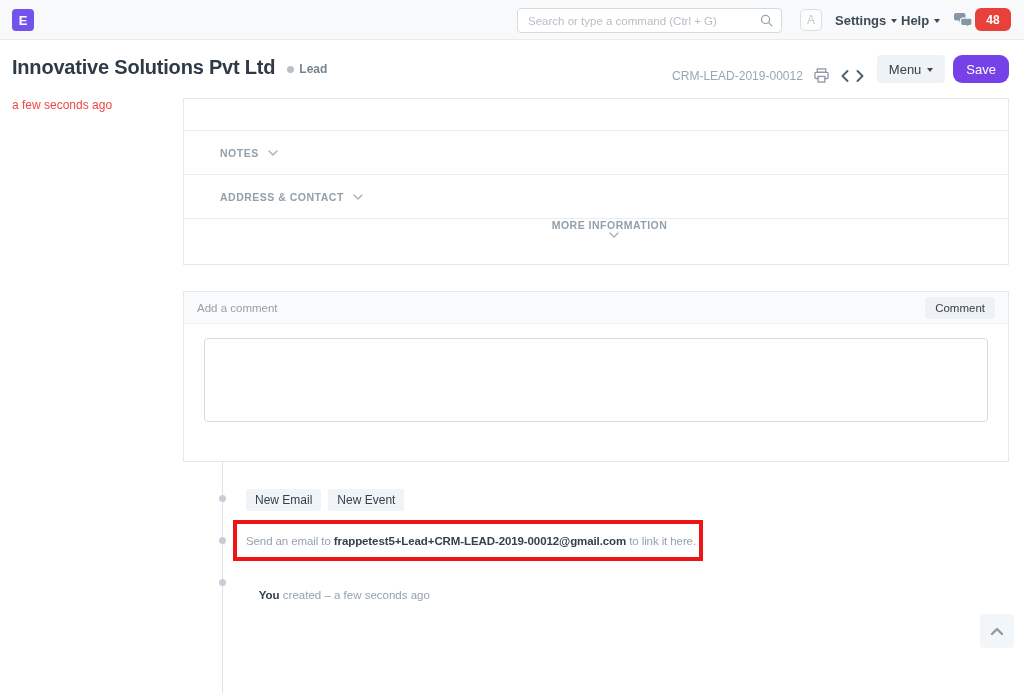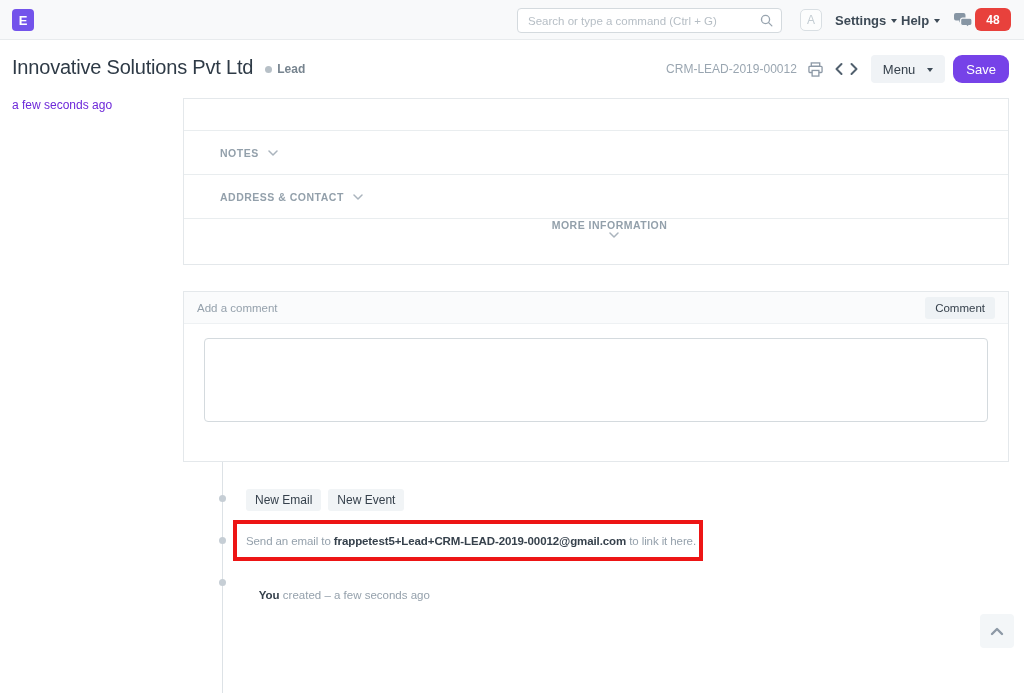--- a/index.html
+++ b/index.html
@@ -31,38 +31,38 @@
   .nav-help { left: 901px; }
   .caret { width: 0; height: 0; border-left: 3.5px solid transparent;
     border-right: 3.5px solid transparent; border-top: 4px solid #3d4a56; margin-top: 2px; }
   .chat-btn { position: absolute; left: 953px; top: 12px; cursor: pointer; display: flex; }
   .nav-badge { position: absolute; left: 975px; top: 8px; width: 36px; height: 23px;
     background: #e8413c; color: #fff; border-radius: 6px; font-size: 12px; font-weight: bold;
     display: flex; align-items: center; justify-content: center; cursor: pointer; }
 
   
   .title-row { position: absolute; left: 12px; top: 56px; display: flex; align-items: center; }
-  .page-title { margin: 0; font-size: 20px; font-weight: normal; color: #2e3a46; letter-spacing: -0.2px; }
+  .page-title { margin: 0; font-size: 20px; font-weight: bold; color: #2e3a46; letter-spacing: -0.2px; }
   .status-dot { width: 7px; height: 7px; border-radius: 50%; background: #b7c0c7; margin: 4px 0 0 12px; }
   .status-label { font-size: 12px; font-weight: bold; color: #77848f; margin: 3px 0 0 5px; }
   .head-right { position: absolute; top: 55px; right: 15px; height: 28px;
-    display: flex; align-items: center; }
+    display: flex; align-items: flex-end; }
   .doc-id { font-size: 12px; color: #9aa6b1; margin-right: 11px; }
   .icon-btn { display: flex; align-items: center; cursor: pointer; }
   .print-btn { margin-right: 11px; }
   .chev-prev { margin-right: 5px; }
   .chev-next { margin-right: 8px; }
   .btn { height: 28px; border: none; border-radius: 4px; cursor: pointer;
     font-family: "Liberation Sans", sans-serif; font-size: 13px;
     display: flex; align-items: center; }
-  .btn-default { background: #f0f3f6; color: #36414c; padding: 0 12px; gap: 12px; margin-left: 4px; }
+  .btn-default { background: #f0f3f6; color: #36414c; padding: 0 12px; gap: 6px; margin-left: 4px; }
   .btn-primary { background: #7642e8; color: #fff; padding: 0 13px; margin-left: 8px; border-radius: 9px; }
 
   
-  .sidebar-note { position: absolute; left: 12px; top: 98px; font-size: 12px; color: #6d28d9; }
+  .sidebar-note { position: absolute; left: 12px; top: 98px; font-size: 12px; color: #ef4444; }
 
   
   .form-card { position: absolute; left: 183px; top: 98px; width: 826px; height: 167px;
     border: 1px solid #e4e8eb; background: #fff; }
   .form-stub { height: 32px; border-bottom: 1px solid #e9edef; }
   .form-section { height: 44px; border-bottom: 1px solid #e9edef; display: flex;
     align-items: center; padding-left: 36px; cursor: pointer; background: #fff; }
   .form-section:last-child { border-bottom: none; flex-direction: column; }
   .section-label { font-size: 10.5px; letter-spacing: 0.5px; color: #93a0ab;
     font-weight: bold; margin-right: 9px; }

